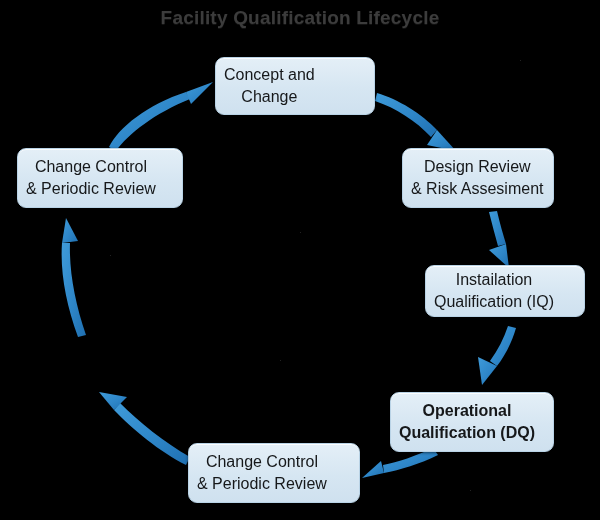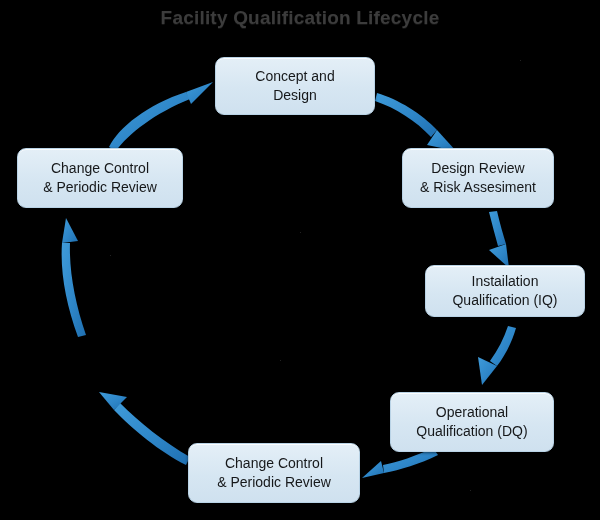--- a/index.html
+++ b/index.html
@@ -31,24 +31,23 @@
   }
   .node {
     position: absolute;
     box-sizing: border-box;
     background: linear-gradient(180deg, #e4eff7 0%, #d6e6f2 55%, #cfe1ef 100%);
     border: 1px solid #b9d3e6;
     border-radius: 9px;
     box-shadow: 0 1px 3px rgba(0,0,0,0.55), inset 0 1px 0 rgba(255,255,255,0.85);
     display: flex;
     align-items: center;
-    justify-content: center;
     text-align: center;
     color: #16181a;
-    font-size: 14px;
+    font-size: 16px;
     line-height: 1.35;
     padding: 4px 8px;
   }
   .node span { display: block; }
   svg.arrows {
     position: absolute;
     left: 0; top: 0;
     width: 600px;
     height: 520px;
     pointer-events: none;
@@ -108,39 +107,39 @@
 
     <g>
       <path d="M78,337 C66,304 60,272 62,243 L70,243 C69,271 75,303 86,335 Z" fill="url(#agrad)"></path>
       <path d="M62,243 L66,218 L78,241 Z" fill="url(#agrad)"></path>
     </g>
   </svg>
 
   <div class="node" style="left:215px; top:57px; width:160px; height:58px;">
     <div>
       <span>Concept and</span>
-      <span>Design</span>
+      <span>Change</span>
     </div>
   </div>
 
   <div class="node" style="left:402px; top:148px; width:152px; height:60px;">
     <div>
       <span>Design Review</span>
       <span>&amp; Risk Assesiment</span>
     </div>
   </div>
 
   <div class="node" style="left:425px; top:265px; width:160px; height:52px;">
     <div>
       <span>Instailation</span>
       <span>Qualification (IQ)</span>
     </div>
   </div>
 
-  <div class="node" style="left:390px; top:392px; width:164px; height:60px;">
+  <div class="node" style="left:390px; top:392px; width:164px; height:60px;font-weight:bold;">
     <div>
       <span>Operational</span>
       <span>Qualification (DQ)</span>
     </div>
   </div>
 
   <div class="node" style="left:188px; top:443px; width:172px; height:60px;">
     <div>
       <span>Change Control</span>
       <span>&amp; Periodic Review</span>

